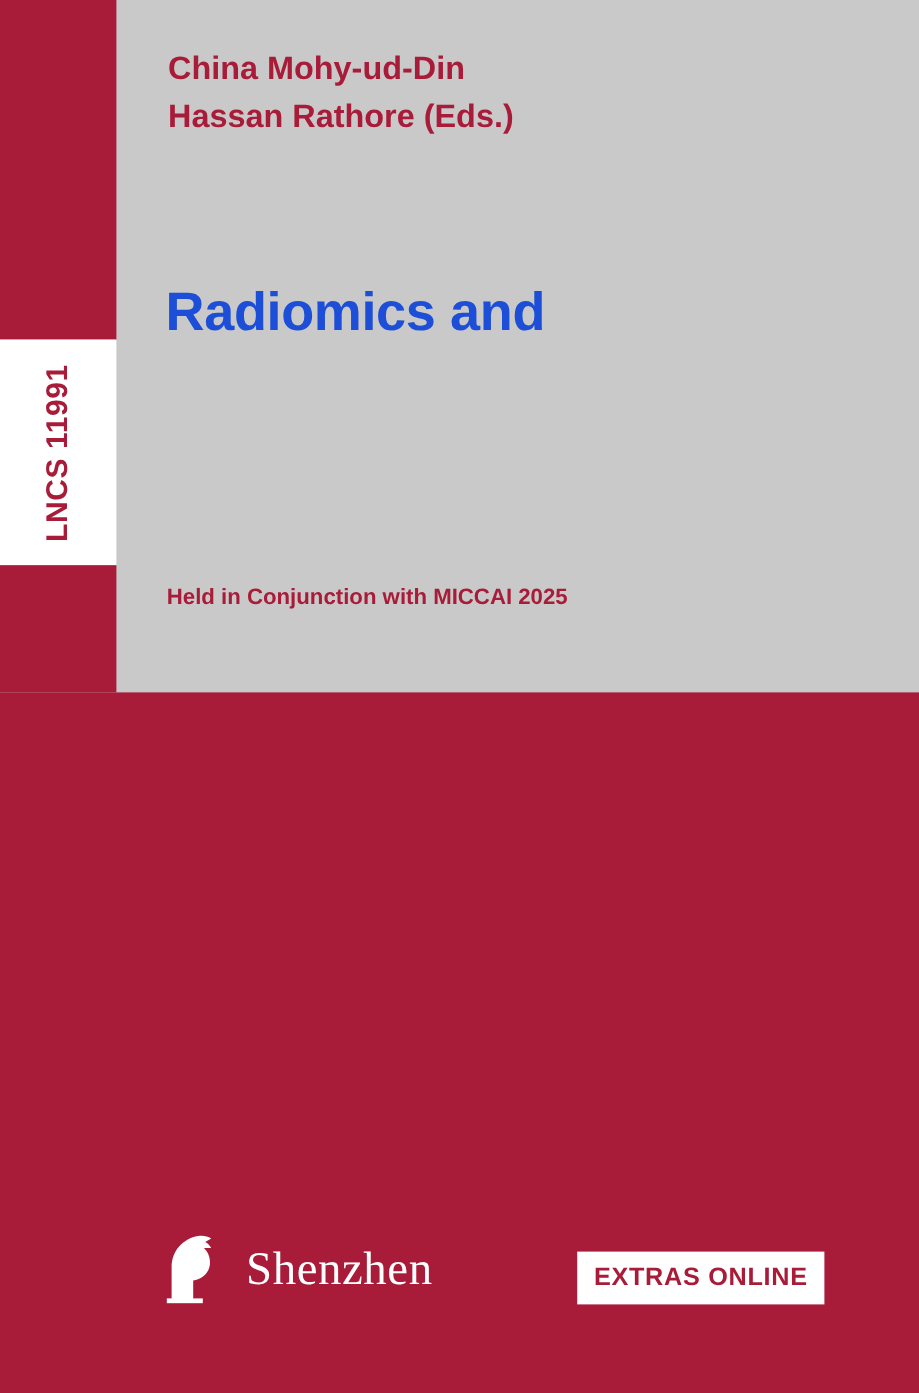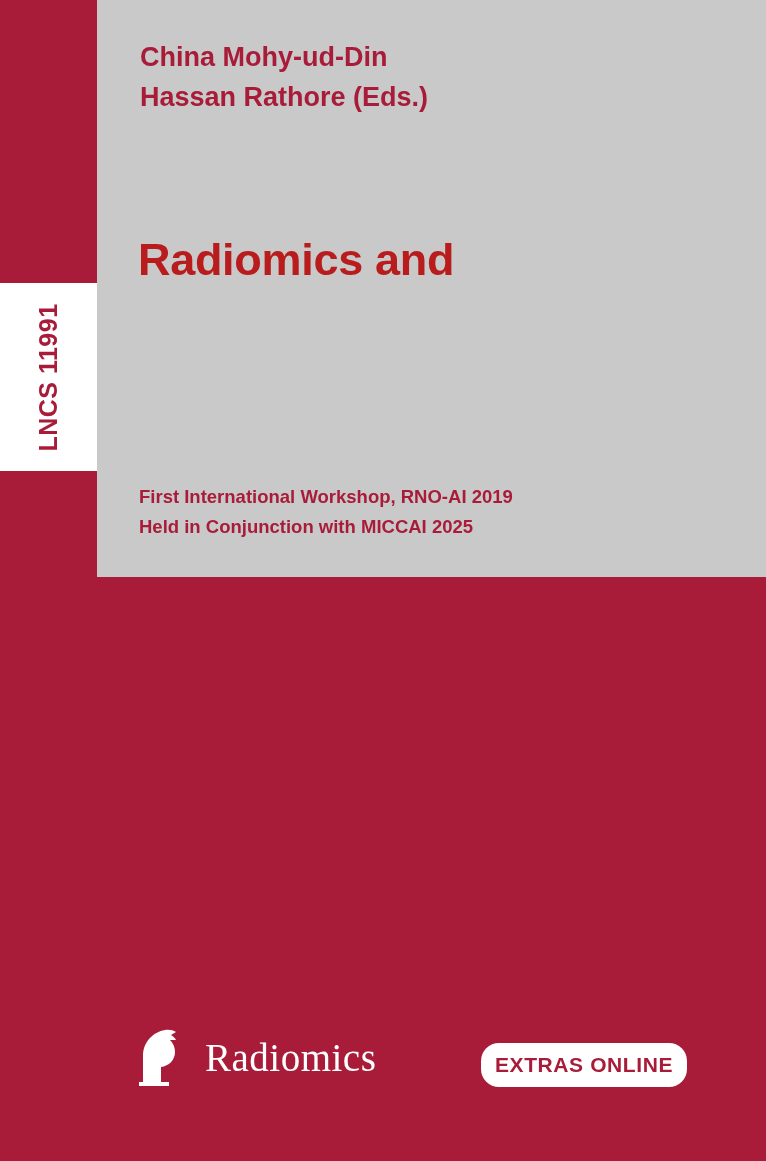--- a/index.html
+++ b/index.html
@@ -86,21 +86,21 @@
   .authors .line {
     display: block;
     white-space: nowrap;
   }
   
   .title {
     position: absolute;
     left: 138px;
     top: 231px;
     width: 600px;
-    color: #b91c1c;
+    color: #1d4ed8;
     font-size: 45px;
     font-weight: bold;
     line-height: 1.28;
     letter-spacing: -0.3px;
   }
   .title .line {
     display: block;
     white-space: nowrap;
   }
   
@@ -142,21 +142,20 @@
   .extras {
     position: absolute;
     left: 481px;
     top: 1043px;
     width: 206px;
     height: 44px;
     background: #ffffff;
     display: flex;
     align-items: center;
     justify-content: center;
-    border-radius: 18px;
   }
   .extras-label {
     color: #a81c39;
     font-size: 21px;
     font-weight: bold;
     letter-spacing: 0.6px;
   }
 </style>
 </head>
 <body>
@@ -177,31 +176,30 @@
   <div class="authors">
     <span class="line">China Mohy-ud-Din</span>
     <span class="line">Hassan Rathore (Eds.)</span>
   </div>
 
   <div class="title">
     <span class="line">Radiomics and</span>
   </div>
 
   <div class="subtitle">
-    <span class="line">First International Workshop, RNO-AI 2019</span>
     <span class="line">Held in Conjunction with MICCAI 2025</span>
   </div>
 
   <div class="springer">
     <span class="springer-mark">
       <svg viewBox="0 0 56 62" width="56" height="62" aria-hidden="true">
         <path fill="#ffffff" d="M8 58 L8 30 C8 16 18 6 30 4 C34 3.4 38 4 41 6 L36 9 C38 10 40 12 41 14 L35 14 C38 17 40 21 40 26 C40 34 34 40 26 41 L26 58 Z M30 12 C31.5 12 32.7 13.2 32.7 14.7 C32.7 16.2 31.5 17.4 30 17.4 C28.5 17.4 27.3 16.2 27.3 14.7 C27.3 13.2 28.5 12 30 12 Z"></path>
         <rect x="4" y="56" width="30" height="4" fill="#ffffff"></rect>
       </svg>
     </span>
-    <span class="springer-word">Radiomics</span>
+    <span class="springer-word">Shenzhen</span>
   </div>
 
   <div class="extras">
     <span class="extras-label">EXTRAS ONLINE</span>
   </div>
 
 </div>
 
 </body></html>

